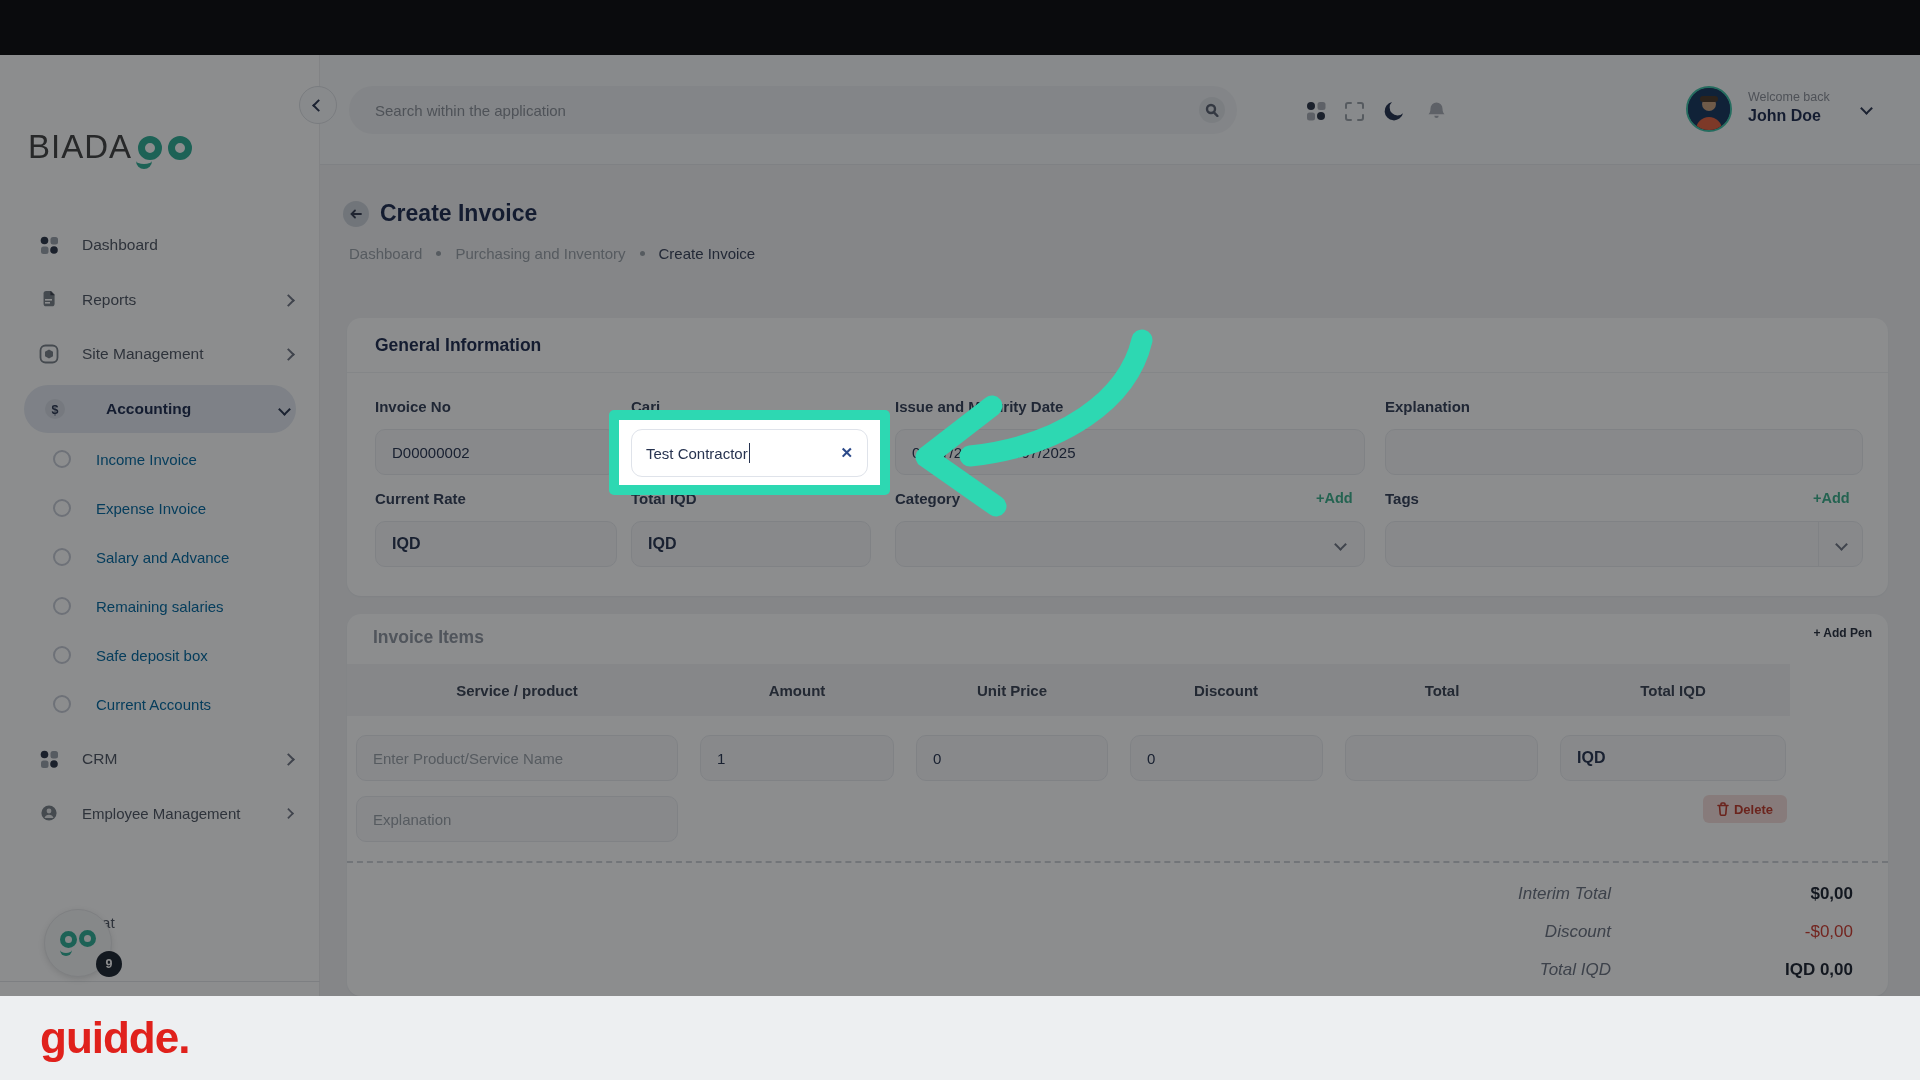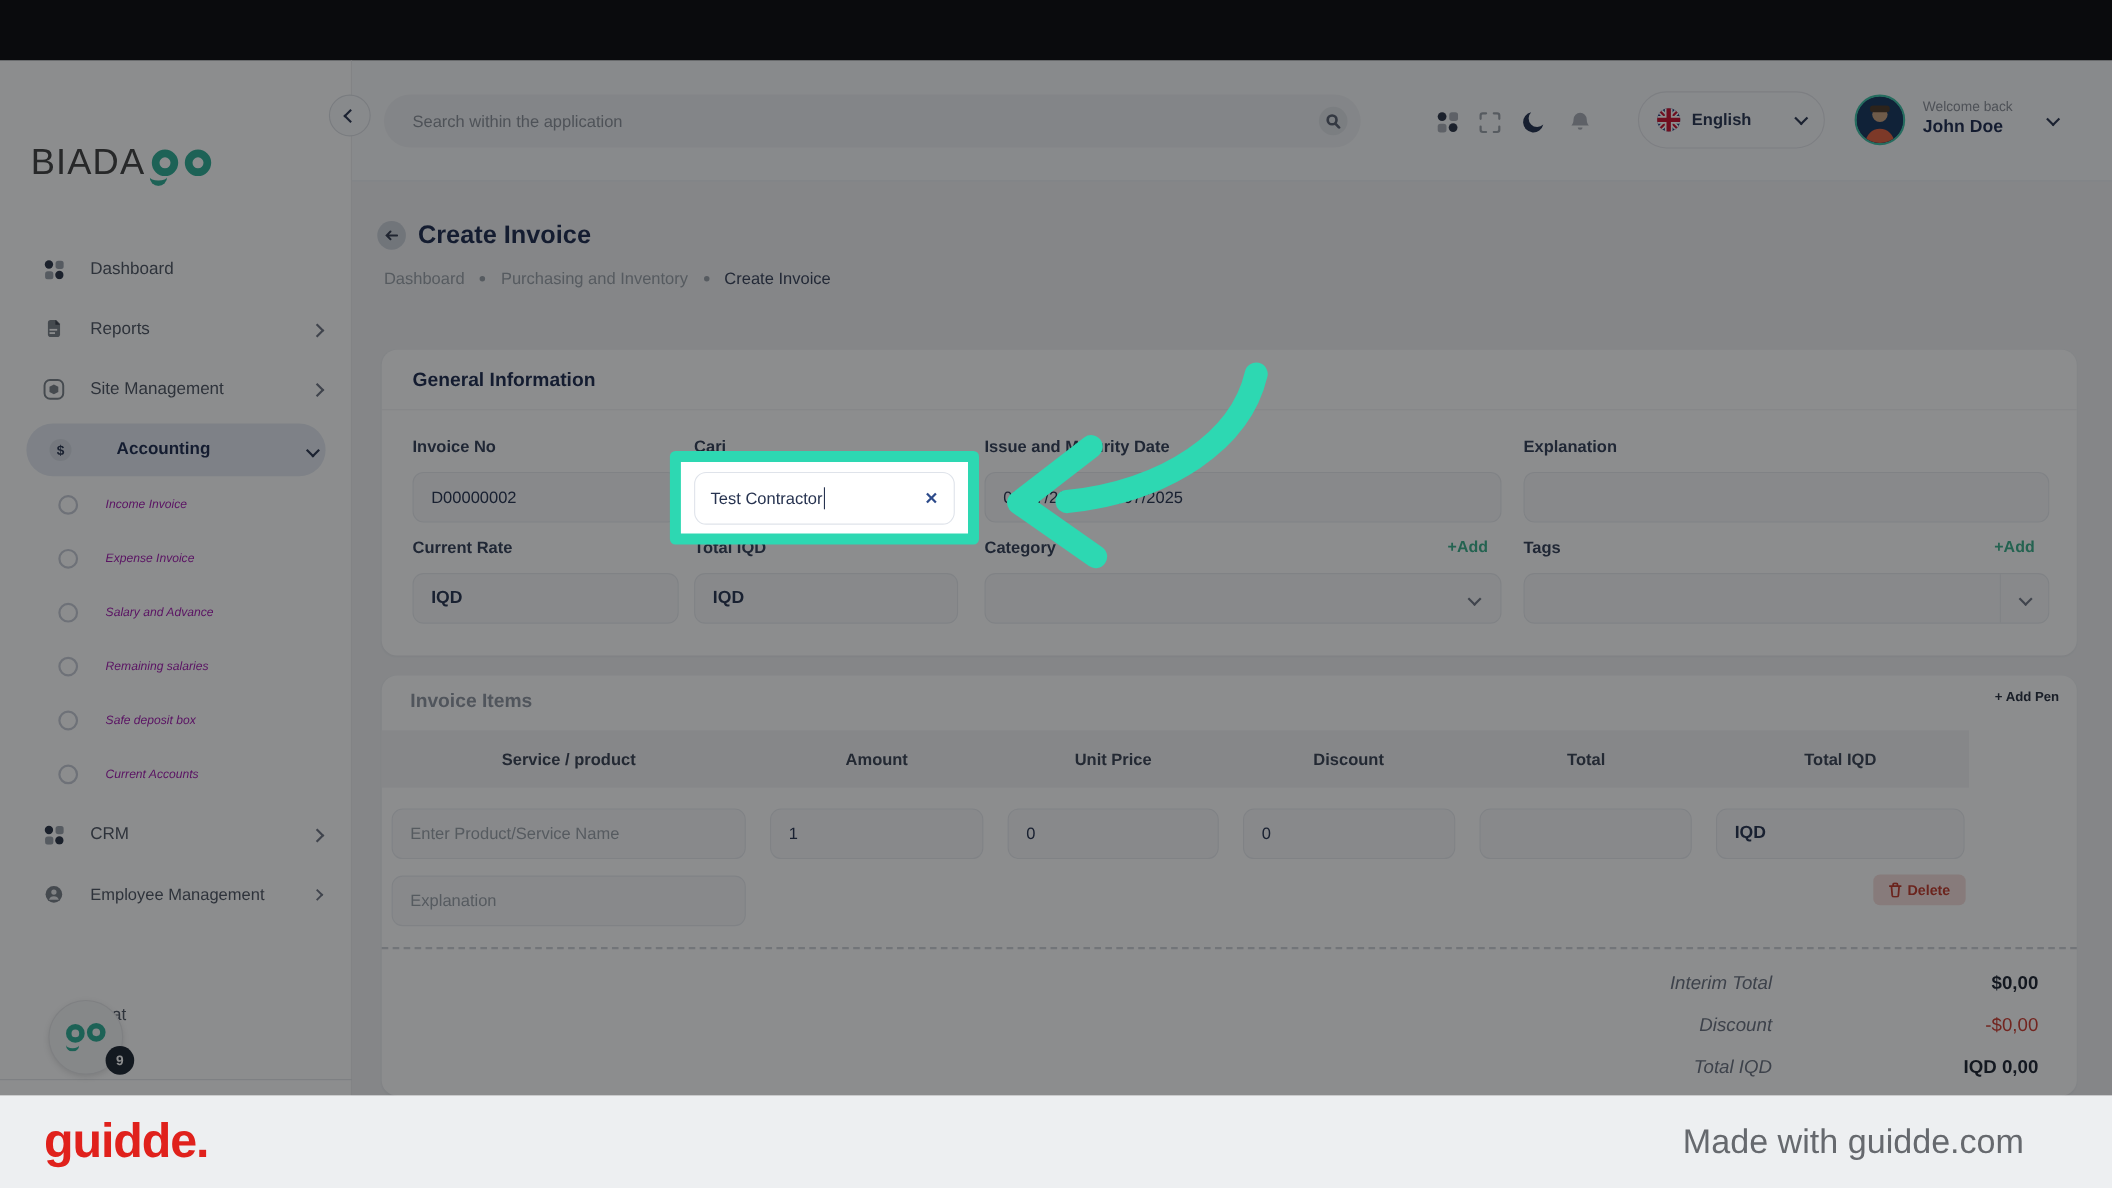--- a/index.html
+++ b/index.html
@@ -36,21 +36,21 @@
   .ring { width:24px; height:24px; border:7px solid #2fae96; border-radius:50%; display:inline-block; }
   .smile { width:16px; height:8px; border-bottom:5px solid #2fae96; border-radius:0 0 16px 16px; }
   .menu-row { left:0; width:320px; height:44px; display:flex; align-items:center; }
   .menu-ic { position:absolute; left:38px; width:22px; height:22px; display:flex; align-items:center; justify-content:center; }
   .menu-label { position:absolute; left:82px; font-size:15.5px; color:#4f5663; }
   .menu-chev { position:absolute; left:284px; }
   #acct-pill { left:24px; top:330px; width:272px; height:48px; background:#e4e9f1; border-radius:24px; }
   #acct-pill .menu-label { font-weight:800; color:#1d2b4f; }
   .sub-row { left:0; width:320px; height:40px; display:flex; align-items:center; }
   .sub-radio { position:absolute; left:53px; width:18px; height:18px; border:2px solid #c6cbd5; border-radius:50%; }
-  .sub-label { position:absolute; left:96px; font-size:11px; color:#a21caf;font-style:italic; }
+  .sub-label { position:absolute; left:96px; font-size:15px; color:#0369a1; }
   #side-divider { left:0; top:926px; width:320px; height:1px; background:#e3e5e8; }
   #go-bubble { left:44px; top:909px; width:68px; height:68px; border-radius:50%; background:#f4f5f6; border:1px solid #e5e6e8; box-shadow:0 2px 6px rgba(0,0,0,.12); display:flex; align-items:center; justify-content:center; gap:2px; }
   #go-badge { left:96px; top:951px; width:26px; height:26px; border-radius:50%; background:#1b2430; color:#fff; font-size:12.5px; font-weight:700; display:flex; align-items:center; justify-content:center; z-index:3; }
   #notif-row { left:44px; top:972px; display:flex; align-items:center; gap:14px; }
   #notif-row .menu-label { position:static; }
 
   
   #back-btn { left:343px; top:201px; width:26px; height:26px; border-radius:50%; background:#ccd1d9; display:flex; align-items:center; justify-content:center; }
   #page-title { left:380px; top:200px; font-size:23px; font-weight:800; color:#1d2b4f; }
   #breadcrumbs { left:349px; top:245px; display:flex; align-items:center; gap:14px; font-size:15px; }
@@ -274,38 +274,20 @@
         <path d="M20 13.2 A9.3 9.3 0 1 1 9 2 a7.3 7.3 0 0 0 11 11.2 z" fill="#22304e"></path>
       </svg>
   </span>
   <span class="abs topicon" style="left:1424px;">
     <svg width="19" height="20">
         <path d="M9.5 1.5 a6 6 0 0 1 6 6 c0 3.6 1.3 4.9 2 5.7 h-16 c.7-.8 2-2.1 2-5.7 a6 6 0 0 1 6-6 z" fill="#a8adb6"></path>
         <path d="M7.3 14.8 a2.2 2.2 0 0 0 4.4 0 z" fill="#a8adb6"></path>
       </svg>
   </span>
 
-  <div id="langpill" class="abs">
-    <svg width="22" height="22">
-        <defs>
-          <clipPath id="fc">
-            <circle cx="11" cy="11" r="10.5"></circle>
-          </clipPath>
-        </defs>
-        <g clip-path="url(#fc)">
-          <rect width="22" height="22" fill="#1f3a7a"></rect>
-          <path d="M0 0 L22 22 M22 0 L0 22" stroke="#fff" stroke-width="5"></path>
-          <path d="M0 0 L22 22 M22 0 L0 22" stroke="#c8102e" stroke-width="2"></path>
-          <path d="M11 0 V22 M0 11 H22" stroke="#fff" stroke-width="7"></path>
-          <path d="M11 0 V22 M0 11 H22" stroke="#c8102e" stroke-width="4"></path>
-        </g>
-      </svg>
-    <span class="lang-label">English</span>
-    <span class="chev down navy" style="margin-top:-4px;"></span>
-  </div>
 
   <div id="avatar-ring" class="abs">
     <svg width="42" height="42">
         <rect width="42" height="42" fill="#15355e"></rect>
         <circle cx="21" cy="16" r="7" fill="#c9a07e"></circle>
         <path d="M8 42 a13 13 0 0 1 26 0 z" fill="#e2603f"></path>
         <rect x="12" y="8" width="18" height="6" rx="3" fill="#4a3726"></rect>
       </svg>
   </div>
   <span class="abs welcome">Welcome back</span>
@@ -431,16 +413,15 @@
     <span id="hl-clear">✕</span>
   </div>
 
   <svg id="arrow-svg" class="abs">
     <path d="M1142,340 C1128,400 1062,446 970,456" fill="none" stroke="#2dd8b2" stroke-width="21" stroke-linecap="round"></path>
     <path d="M992,406 L926,457 L996,506" fill="none" stroke="#2dd8b2" stroke-width="21" stroke-linecap="round" stroke-linejoin="round"></path>
   </svg>
 
   <div id="footer" class="abs">
     <span class="brand">guidde.</span>
-    <span class="made">Made with guidde.com</span>
   </div>
 
 </div>
 
 </body></html>

